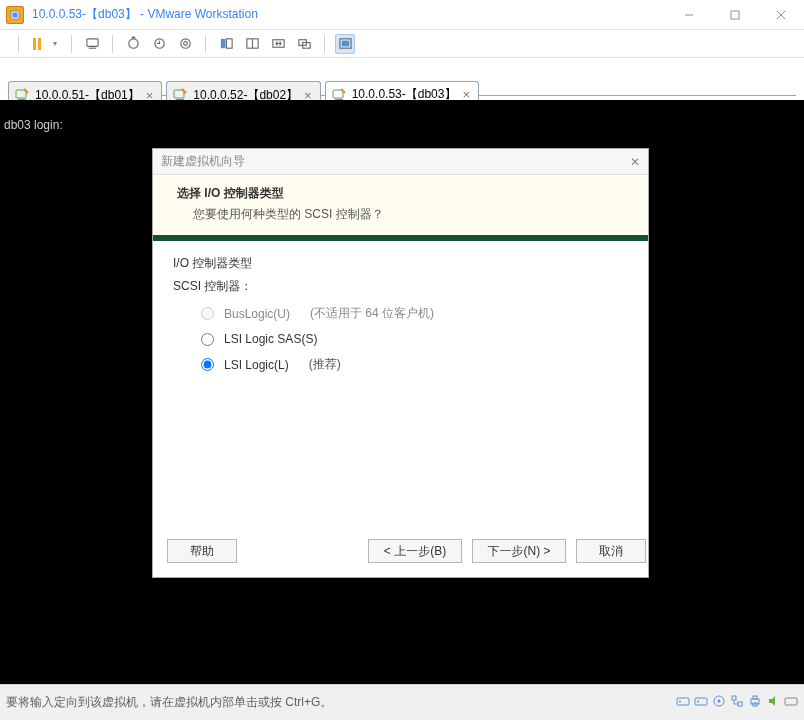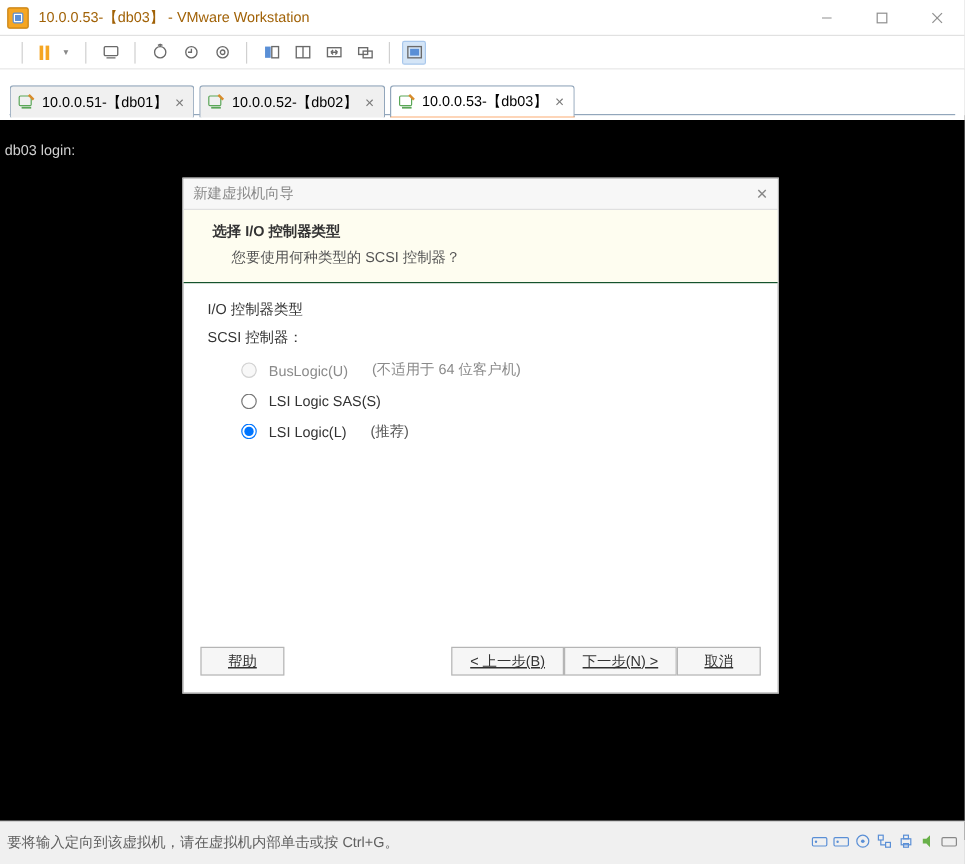--- a/index.html
+++ b/index.html
@@ -2,71 +2,71 @@
 <html><head>
 <meta charset="utf-8">
 <style>
 * { box-sizing: border-box; margin: 0; padding: 0; font-family: "Microsoft YaHei", "Segoe UI", Tahoma, sans-serif; font-size: 12px; }
 body { width: 804px; height: 720px; background: #fff; overflow: hidden; position: relative; }
 
 
 .titlebar { height: 30px; background: #fff; border-bottom: 1px solid #e1e1e1; display: flex; align-items: center; padding: 0 6px; }
 .titlebar .app-icon { width: 18px; height: 18px; background: #f5a623; border: 1px solid #c78010; border-radius: 2px; display:flex; align-items:center; justify-content:center; }
 .titlebar .app-icon svg{width:10px;height:10px;}
-.titlebar .title-text { margin-left: 8px; color: #a16207; font-size: 12px; flex:1; }
+.titlebar .title-text { margin-left: 8px; color: #3b82f6; font-size: 12px; flex:1; }
 .title-ctrls{display:flex;gap:12px;align-items:center;color:#8f8f8f;}
 .title-ctrls span{width:34px;height:30px;display:flex;align-items:center;justify-content:center;}
 
 
 .menubar { height: 28px; display:flex; align-items:center; padding: 0 10px; background:#fff; border-bottom:1px solid #e1e1e1;}
 .menubar .menu-items{display:flex;gap:16px;align-items:center;}
 .menubar .menu-items span{color:#4a4a4a;}
 .menubar .sep{width:1px;height:18px;background:#d0d0d0;margin:0 8px;}
 .menubar .toolbar{display:flex;align-items:center;gap:6px;}
 .menubar .toolbar .sep{margin:0 4px;}
 .tb-btn{width:20px;height:20px;display:flex;align-items:center;justify-content:center;color:#5a5a5a;}
 .tb-btn.pause{display:flex;gap:2px;}
 .tb-btn.pause span{display:block;width:3px;height:12px;background:#f5a623;}
 .tb-btn svg{width:15px;height:15px;stroke:#6a6a6a;fill:none;stroke-width:1.2;}
 .tb-drop{width:8px;color:#888;font-size:8px;}
 .tb-btn.active{border:1px solid #a8c7ec;background:#d4e5f7;border-radius:2px;}
 
 
 .tabstrip-area{background:#fff;padding:10px 8px 0 8px;}
 .tabstrip{display:flex;gap:4px;border-bottom:1px solid #92a6bb;}
-.tab{display:flex;align-items:center;gap:6px;padding:4px 8px 4px 6px;border:1px solid #92a6bb;border-bottom:none;background:#f0f0f0;border-top-left-radius:3px;border-top-right-radius:3px;position:relative;top:3px;}
+.tab{display:flex;align-items:center;gap:6px;padding:4px 8px 4px 6px;border:1px solid #92a6bb;border-bottom:none;background:#f0f0f0;border-top-left-radius:3px;border-top-right-radius:3px;position:relative;top:13px;}
 .tab .tab-x{color:#7a7a7a;font-size:13px;}
 .tab.active{background:#fff;border-bottom:1px solid #f97316;}
 .tab-icon{width:14px;height:14px;}
 .tab-icon svg{width:14px;height:14px;}
 
 
 .main-pane{position:absolute;left:0;right:0;top:100px;bottom:20px;background:#000;color:#d0d0d0;font-family:Consolas,monospace;font-size:13px;padding:18px 4px;}
 
 
 .statusbar{position:absolute;left:0;right:0;bottom:0;height:36px;background:#f0f0f0;border-top:1px solid #d0d0d0;display:flex;align-items:center;padding:0 6px;color:#606060;font-size:12px;}
 .statusbar .right-icons{margin-left:auto;display:flex;gap:4px;align-items:center;}
 .statusbar .right-icons svg{width:14px;height:14px;}
 
 
 .modal{position:absolute;left:152px;top:148px;width:497px;height:430px;background:#fff;border:1px solid #aaa;box-shadow:2px 2px 6px rgba(0,0,0,0.25);}
 .modal-title{height:26px;background:#f7f7f7;display:flex;align-items:center;padding:0 8px;color:#888;border-bottom:1px solid #e0e0e0;}
 .modal-title .mx{margin-left:auto;color:#888;}
-.modal-header{background:#fefdf0;border-bottom:1px solid #14532d;padding:10px 24px 12px 24px;}
+.modal-header{background:#fefdf0;border-bottom:6px solid #14532d;padding:10px 24px 12px 24px;}
 .modal-header .h1{font-weight:bold;color:#333;font-size:12px;margin-bottom:4px;}
 .modal-header .h2{color:#555;margin-left:16px;}
 .modal-body{padding:14px 20px;color:#333;}
 .modal-body .group-label{margin-bottom:6px;}
 .modal-body .sub-label{margin-bottom:10px;}
 .radio-row{display:flex;align-items:center;margin-left:28px;margin-bottom:10px;gap:10px;}
 .radio-row input{width:13px;height:13px;}
 .radio-row.disabled{color:#8a8a8a;}
 .radio-row .hint{color:#555;margin-left:10px;}
 .radio-row.disabled .hint{color:#8a8a8a;text-align:right;}
-.modal-footer{position:absolute;left:0;right:0;bottom:0;padding:8px 14px 14px 14px;display:flex;align-items:center;text-decoration:underline;}
+.modal-footer{position:absolute;left:0;right:0;bottom:0;padding:8px 2px 14px 14px;display:flex;gap:10px;align-items:center;}
 .modal-footer button{height:24px;padding:0 12px;background:#f6f6f6;border:1px solid #b5b5b5;min-width:70px;color:#333;}
 .modal-footer .spacer{flex:1;}
 .modal-footer .wide{min-width:94px;}
 </style>
 </head>
 <body>
 
 <div class="titlebar">
   <div class="app-icon">
     <svg viewBox="0 0 10 10">

